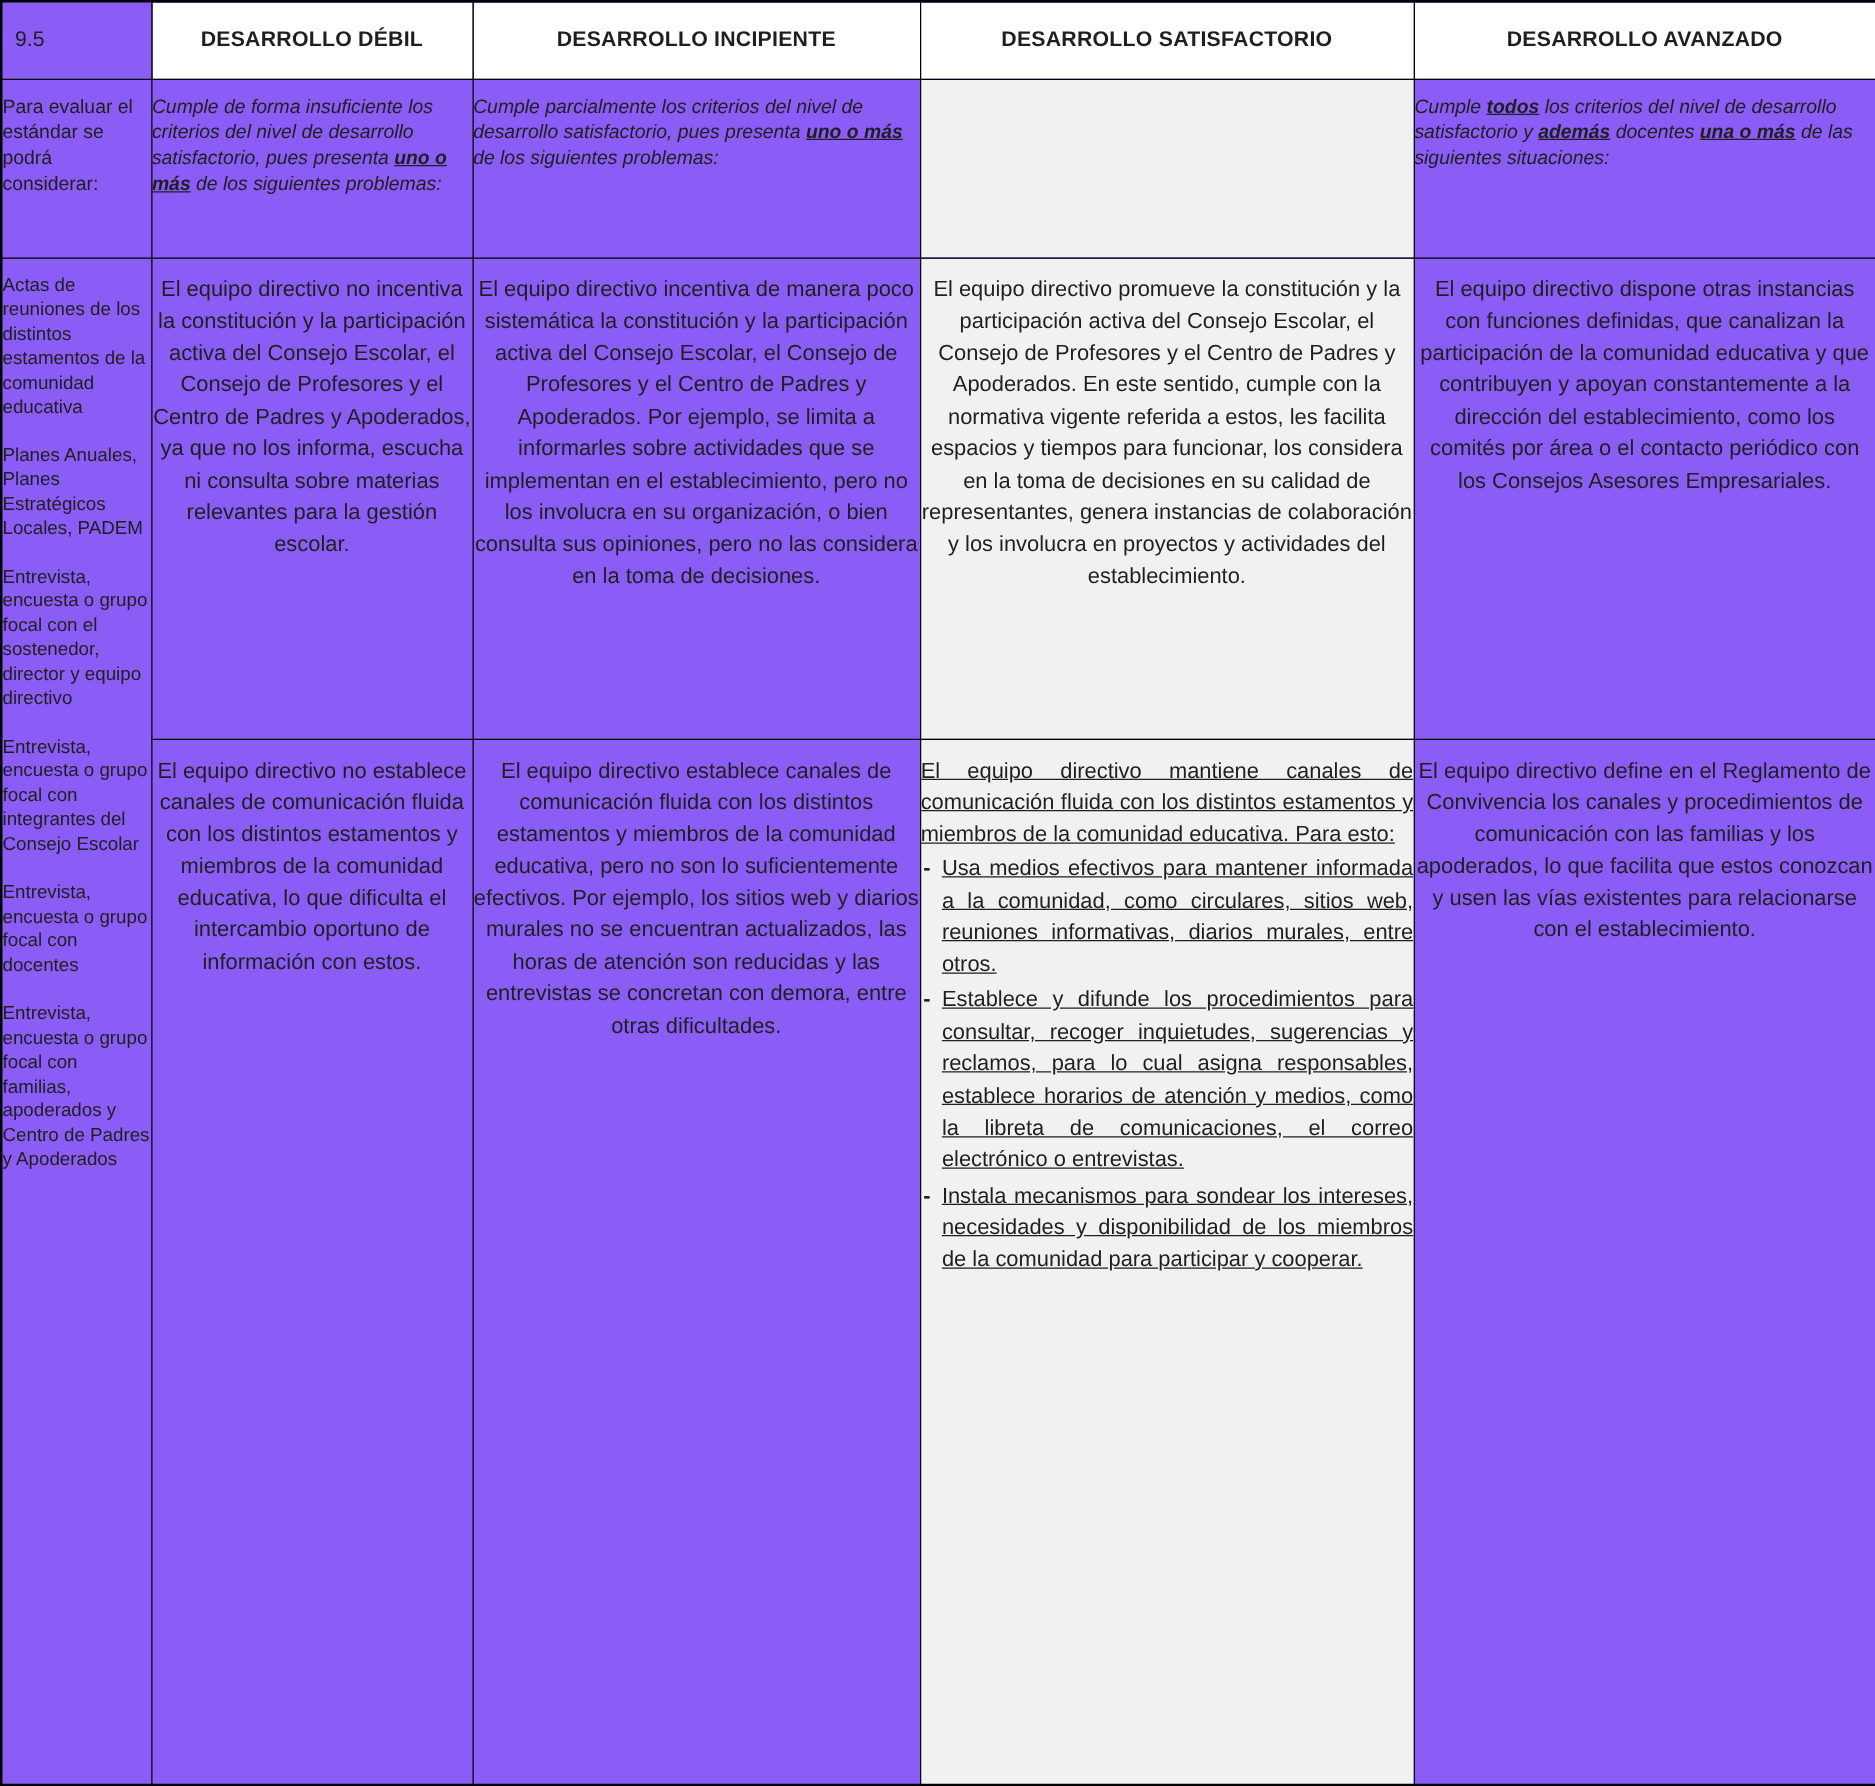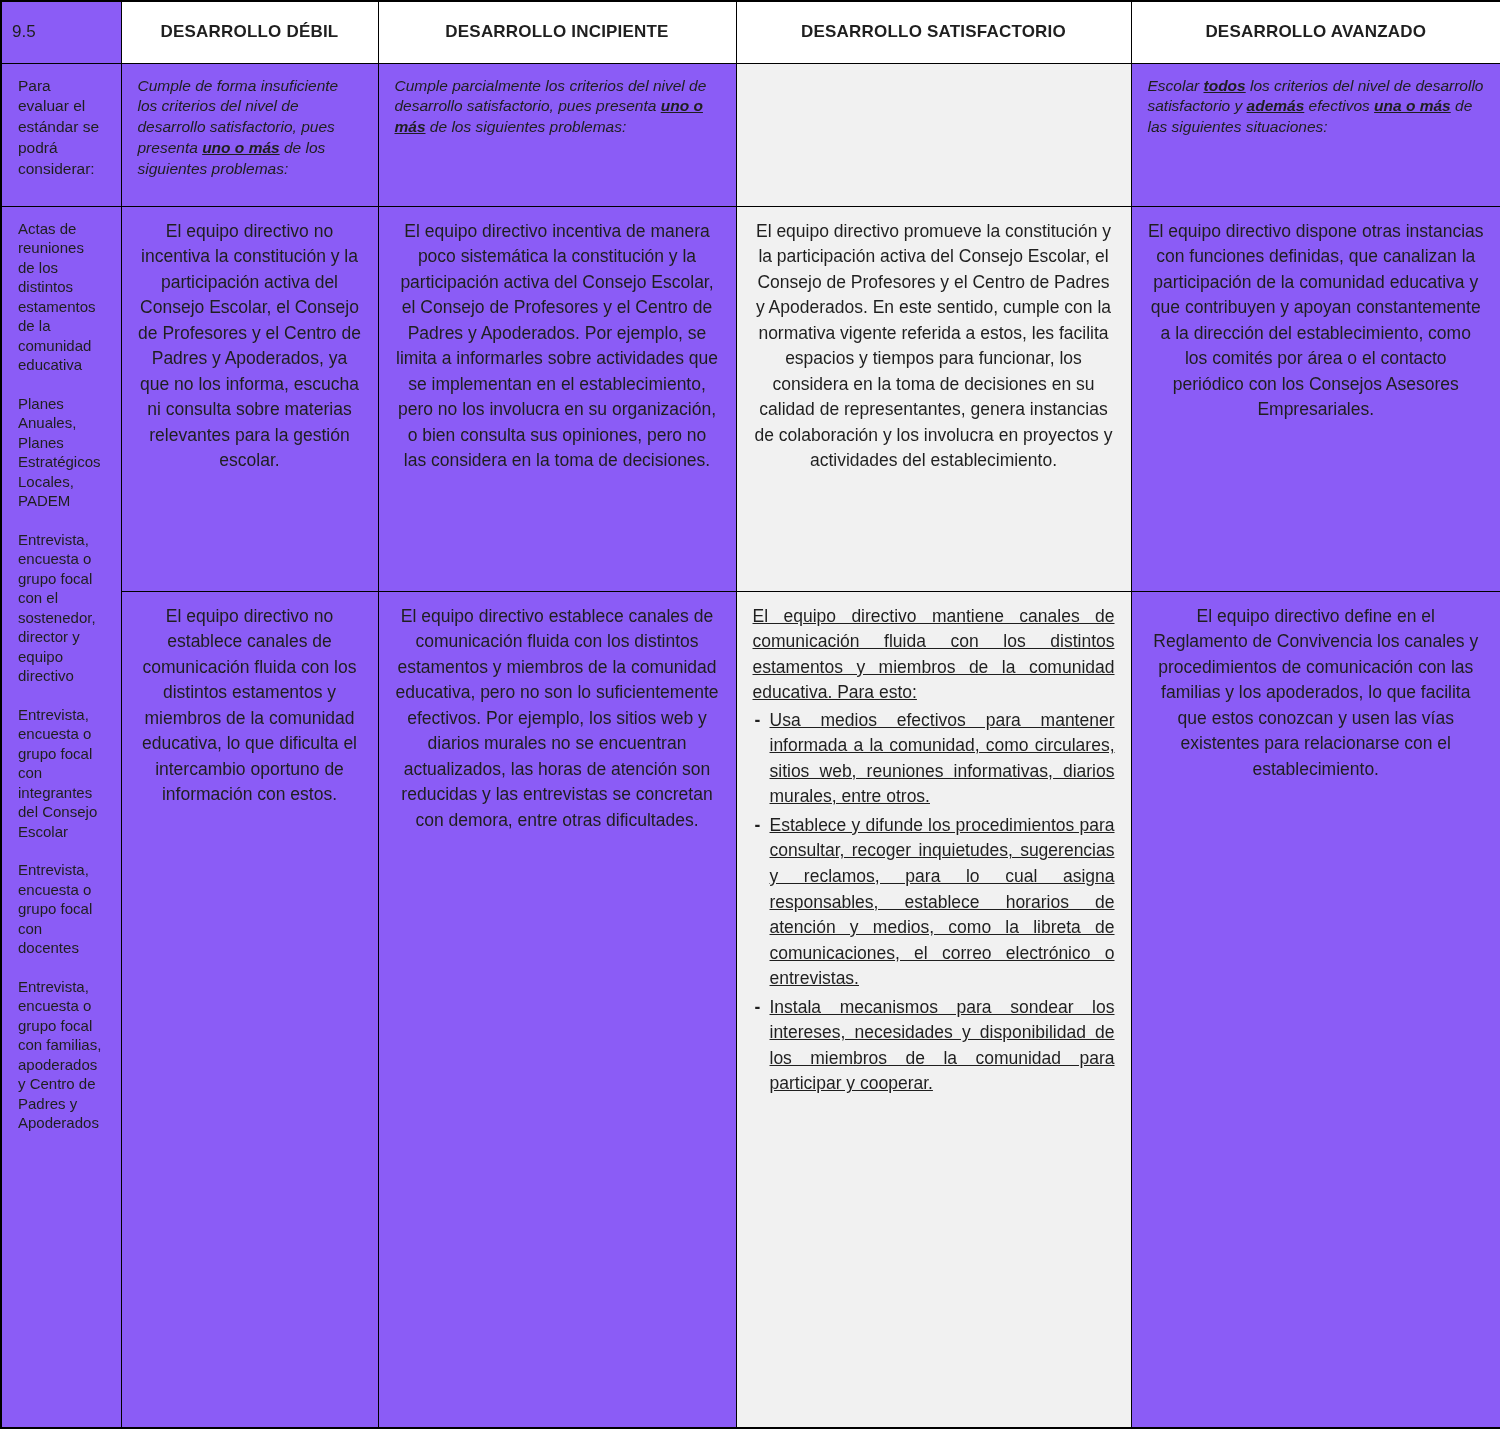--- a/index.html
+++ b/index.html
@@ -18,21 +18,21 @@
   table.rubric {
     width: 1500px;
     height: 1429px;
     border-collapse: collapse;
     table-layout: fixed;
     border: 2px solid #000000;
   }
   table.rubric td, table.rubric th {
     border: 1px solid #000000;
     vertical-align: top;
-    padding: 12px 16px;
+    padding: 12px 0;
     overflow: hidden;
   }
   
   tr.header-row { height: 62px; }
   tr.header-row th {
     text-align: center;
     vertical-align: middle;
     font-weight: 600;
     font-size: 17px;
     letter-spacing: 0.2px;
@@ -116,21 +116,21 @@
       <th>DESARROLLO INCIPIENTE</th>
       <th class="hl-header">DESARROLLO SATISFACTORIO</th>
       <th>DESARROLLO AVANZADO</th>
     </tr>
 
     <tr class="intro-row">
       <td class="left-col" style="font-style:normal">Para evaluar el estándar se podrá considerar:</td>
       <td><span>Cumple de forma insuficiente los criterios del nivel de desarrollo satisfactorio, pues presenta </span><span class="b">uno o más</span><span> de los siguientes problemas:</span></td>
       <td><span>Cumple parcialmente los criterios del nivel de desarrollo satisfactorio, pues presenta </span><span class="b">uno o más</span><span> de los siguientes problemas:</span></td>
       <td class="hl-col"></td>
-      <td><span>Escolar </span><span class="b">todos</span><span> los criterios del nivel de desarrollo satisfactorio y </span><span class="b">además</span><span> efectivos </span><span class="b">una o más</span><span> de las siguientes situaciones:</span></td>
+      <td><span>Cumple </span><span class="b">todos</span><span> los criterios del nivel de desarrollo satisfactorio y </span><span class="b">además</span><span> docentes </span><span class="b">una o más</span><span> de las siguientes situaciones:</span></td>
     </tr>
 
     <tr class="content-row-1">
       <td class="left-col" rowspan="2">
             <p>Actas de reuniones de los distintos estamentos de la comunidad educativa</p>
             <p>Planes Anuales, Planes Estratégicos Locales, PADEM</p>
             <p>Entrevista, encuesta o grupo focal con el sostenedor, director y equipo directivo</p>
             <p>Entrevista, encuesta o grupo focal con integrantes del Consejo Escolar</p>
             <p>Entrevista, encuesta o grupo focal con docentes</p>
             <p>Entrevista, encuesta o grupo focal con familias, apoderados y Centro de Padres y Apoderados</p>

